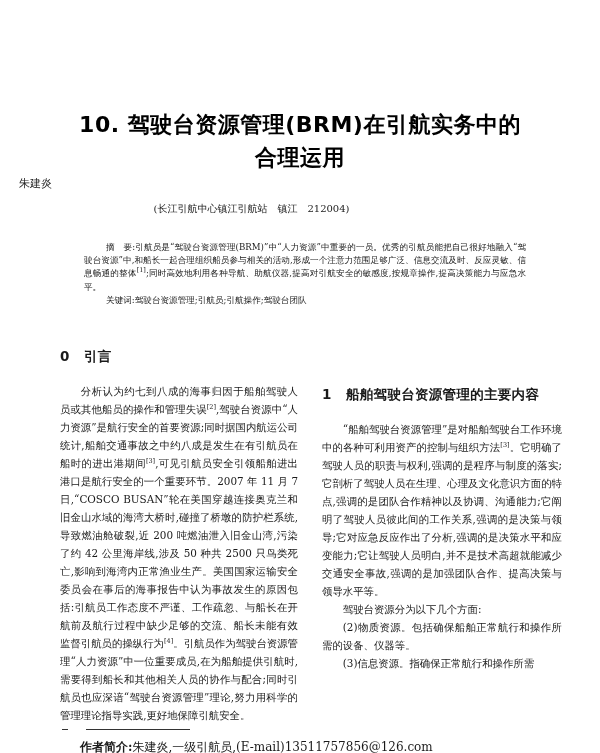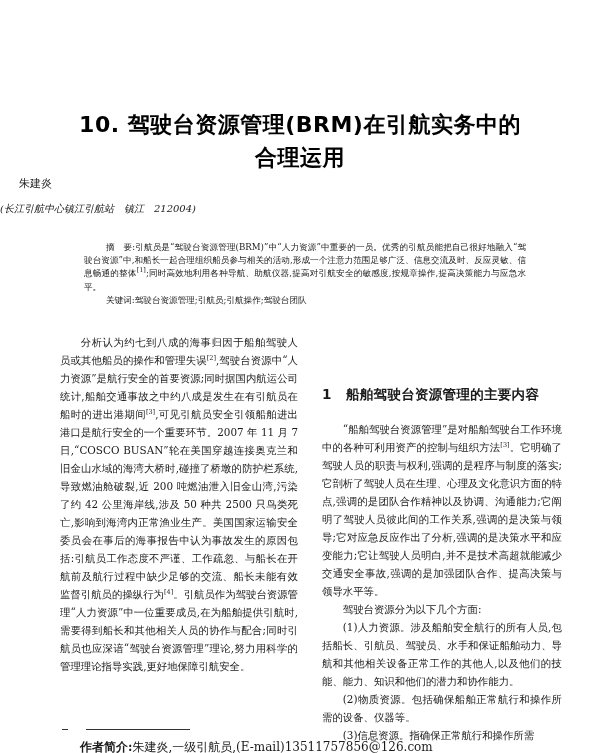--- a/index.html
+++ b/index.html
@@ -3,21 +3,21 @@
   <meta charset="utf-8">
   <style>
     html, body { margin: 0; padding: 0; background: #ffffff; }
     body { width: 600px; height: 753px; position: relative; overflow: hidden;
       font-family: "DejaVu Serif", serif; color: #1a1a1a; }
     .title { position: absolute; left: 0; width: 600px; text-align: center;
       font-family: "DejaVu Sans", sans-serif; font-weight: bold; font-size: 22px; letter-spacing: 0.5px; color: #000000; }
     .title.l1 { top: 110px; }
     .title.l2 { top: 143px; text-align: center; }
     .author { position: absolute; top: 176px; left: 0; width: 600px; text-align: left; font-size: 11px; font-weight: normal; padding-left: 19px; }
-    .affil { position: absolute; top: 202px; left: 0; width: 503px; font-size: 10px; font-style: italic; }
+    .affil { position: absolute; top: 202px; left: 0; width: 503px; text-align: center; font-size: 10px; }
     .abstract { position: absolute; top: 241px; left: 84px; width: 442px; font-size: 8.6px; line-height: 13.2px; text-align: justify; }
     .abstract p { margin: 0; text-indent: 22px; }
     .abstract .lbl { font-weight: normal; }
     .keywords { margin-top: 0; }
     .col { position: absolute; top: 333px; width: 238px; font-size: 10.4px; line-height: 18px; text-align: justify; }
     .col.left { left: 60px; }
     .col.right { left: 322px; width: 240px; margin-top: 34px; }
     .col p { margin: 0; text-indent: 2em; }
     .h1 { font-family: "DejaVu Sans", sans-serif; font-weight: bold; font-size: 13.5px; margin: 12px 0 17px 0; letter-spacing: 0.3px; }
     .h1 .num { display: inline-block; width: 24px; }
@@ -35,27 +35,27 @@
 <div class="title l2">合理运用</div>
 <div class="author">朱建炎</div>
 <div class="affil">(长江引航中心镇江引航站　镇江　212004)</div>
 
 <div class="abstract">
   <p><span class="lbl">摘　要:</span><span>引航员是“驾驶台资源管理(BRM)”中“人力资源”中重要的一员。优秀的引航员能把自己很好地融入“驾驶台资源”中,和船长一起合理组织船员参与相关的活动,形成一个注意力范围足够广泛、信息交流及时、反应灵敏、信息畅通的整体</span><sup>[1]</sup><span>;同时高效地利用各种导航、助航仪器,提高对引航安全的敏感度,按规章操作,提高决策能力与应急水平。</span></p>
   <p class="keywords"><span class="lbl">关键词:</span><span>驾驶台资源管理;引航员;引航操作;驾驶台团队</span></p>
 </div>
 
 <div class="col left">
+  <div class="h1"><span class="num">0</span><span>引言</span></div>
   <p><span>分析认为约七到八成的海事归因于船舶驾驶人员或其他船员的操作和管理失误</span><sup>[2]</sup><span>,驾驶台资源中“人力资源”是航行安全的首要资源;同时据国内航运公司统计,船舶交通事故之中约八成是发生在有引航员在船时的进出港期间</span><sup>[3]</sup><span>,可见引航员安全引领船舶进出港口是航行安全的一个重要环节。2007 年 11 月 7 日,“COSCO BUSAN”轮在美国穿越连接奥克兰和旧金山水域的海湾大桥时,碰撞了桥墩的防护栏系统,导致燃油舱破裂,近 200 吨燃油泄入旧金山湾,污染了约 42 公里海岸线,涉及 50 种共 2500 只鸟类死亡,影响到海湾内正常渔业生产。美国国家运输安全委员会在事后的海事报告中认为事故发生的原因包括:引航员工作态度不严谨、工作疏忽、与船长在开航前及航行过程中缺少足够的交流、船长未能有效监督引航员的操纵行为</span><sup>[4]</sup><span>。引航员作为驾驶台资源管理“人力资源”中一位重要成员,在为船舶提供引航时,需要得到船长和其他相关人员的协作与配合;同时引航员也应深谙“驾驶台资源管理”理论,努力用科学的管理理论指导实践,更好地保障引航安全。</span></p>
 </div>
 
 <div class="col right" style="top: 351px;">
   <div class="h1" style="margin-top:0;"><span class="num">1</span><span>船舶驾驶台资源管理的主要内容</span></div>
   <p><span>“船舶驾驶台资源管理”是对船舶驾驶台工作环境中的各种可利用资产的控制与组织方法</span><sup>[3]</sup><span>。它明确了驾驶人员的职责与权利,强调的是程序与制度的落实;它剖析了驾驶人员在生理、心理及文化意识方面的特点,强调的是团队合作精神以及协调、沟通能力;它阐明了驾驶人员彼此间的工作关系,强调的是决策与领导;它对应急反应作出了分析,强调的是决策水平和应变能力;它让驾驶人员明白,并不是技术高超就能减少交通安全事故,强调的是加强团队合作、提高决策与领导水平等。</span></p>
   <p>驾驶台资源分为以下几个方面:</p>
-  <p>(1)人力资源。涉及船舶安全航行的所有人员,包括船长、引航员、驾驶员、水手和保证船舶动力、导航和其他相关设备正常工作的其他人,以及他们的技能、能力、知识和他们的潜力和协作能力。</p>
   <p>(2)物质资源。包括确保船舶正常航行和操作所需的设备、仪器等。</p>
   <p>(3)信息资源。指确保正常航行和操作所需</p>
 </div>
 
 <div class="footnote-dash"></div>
 <div class="footnote-rule"></div>
 <div class="footnote"><span class="lbl">作者简介:</span><span>朱建炎,一级引航员,(E-mail)13511757856@126.com</span></div>
 
 </body></html>

